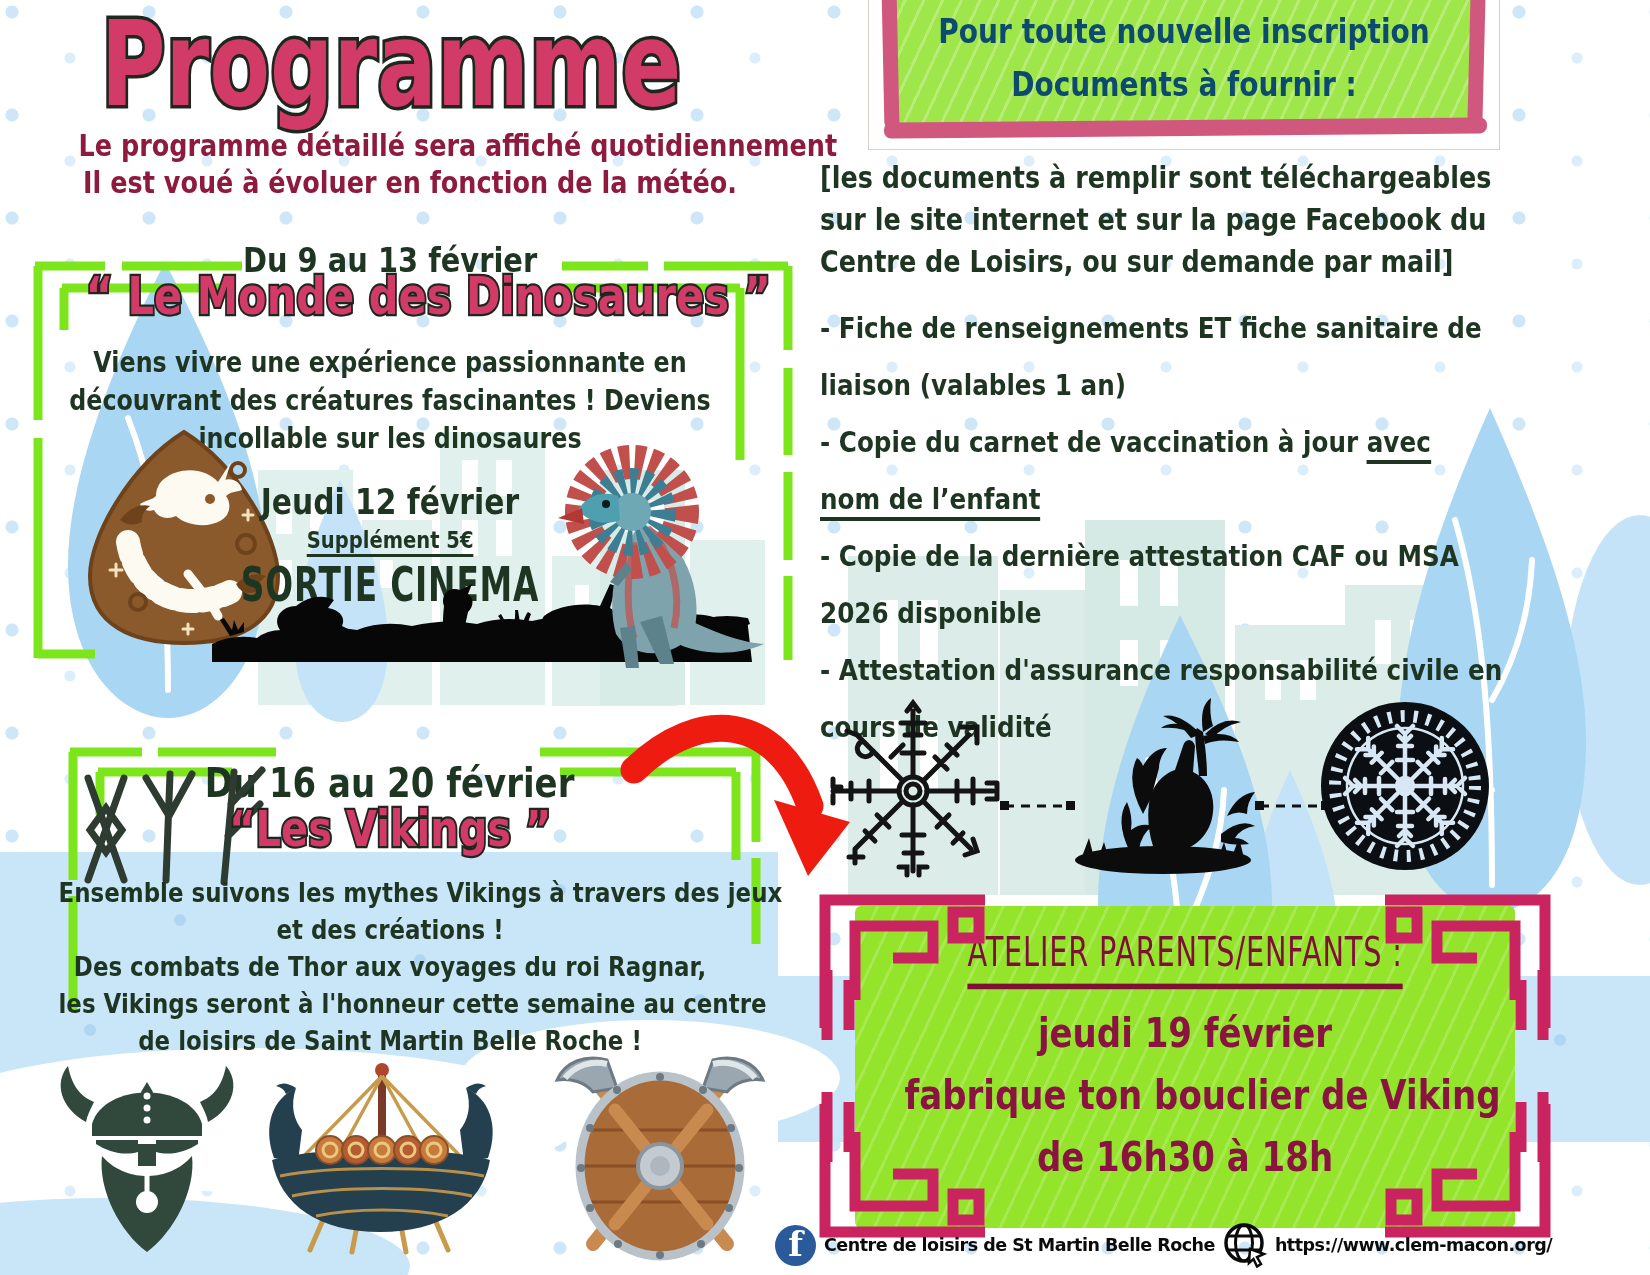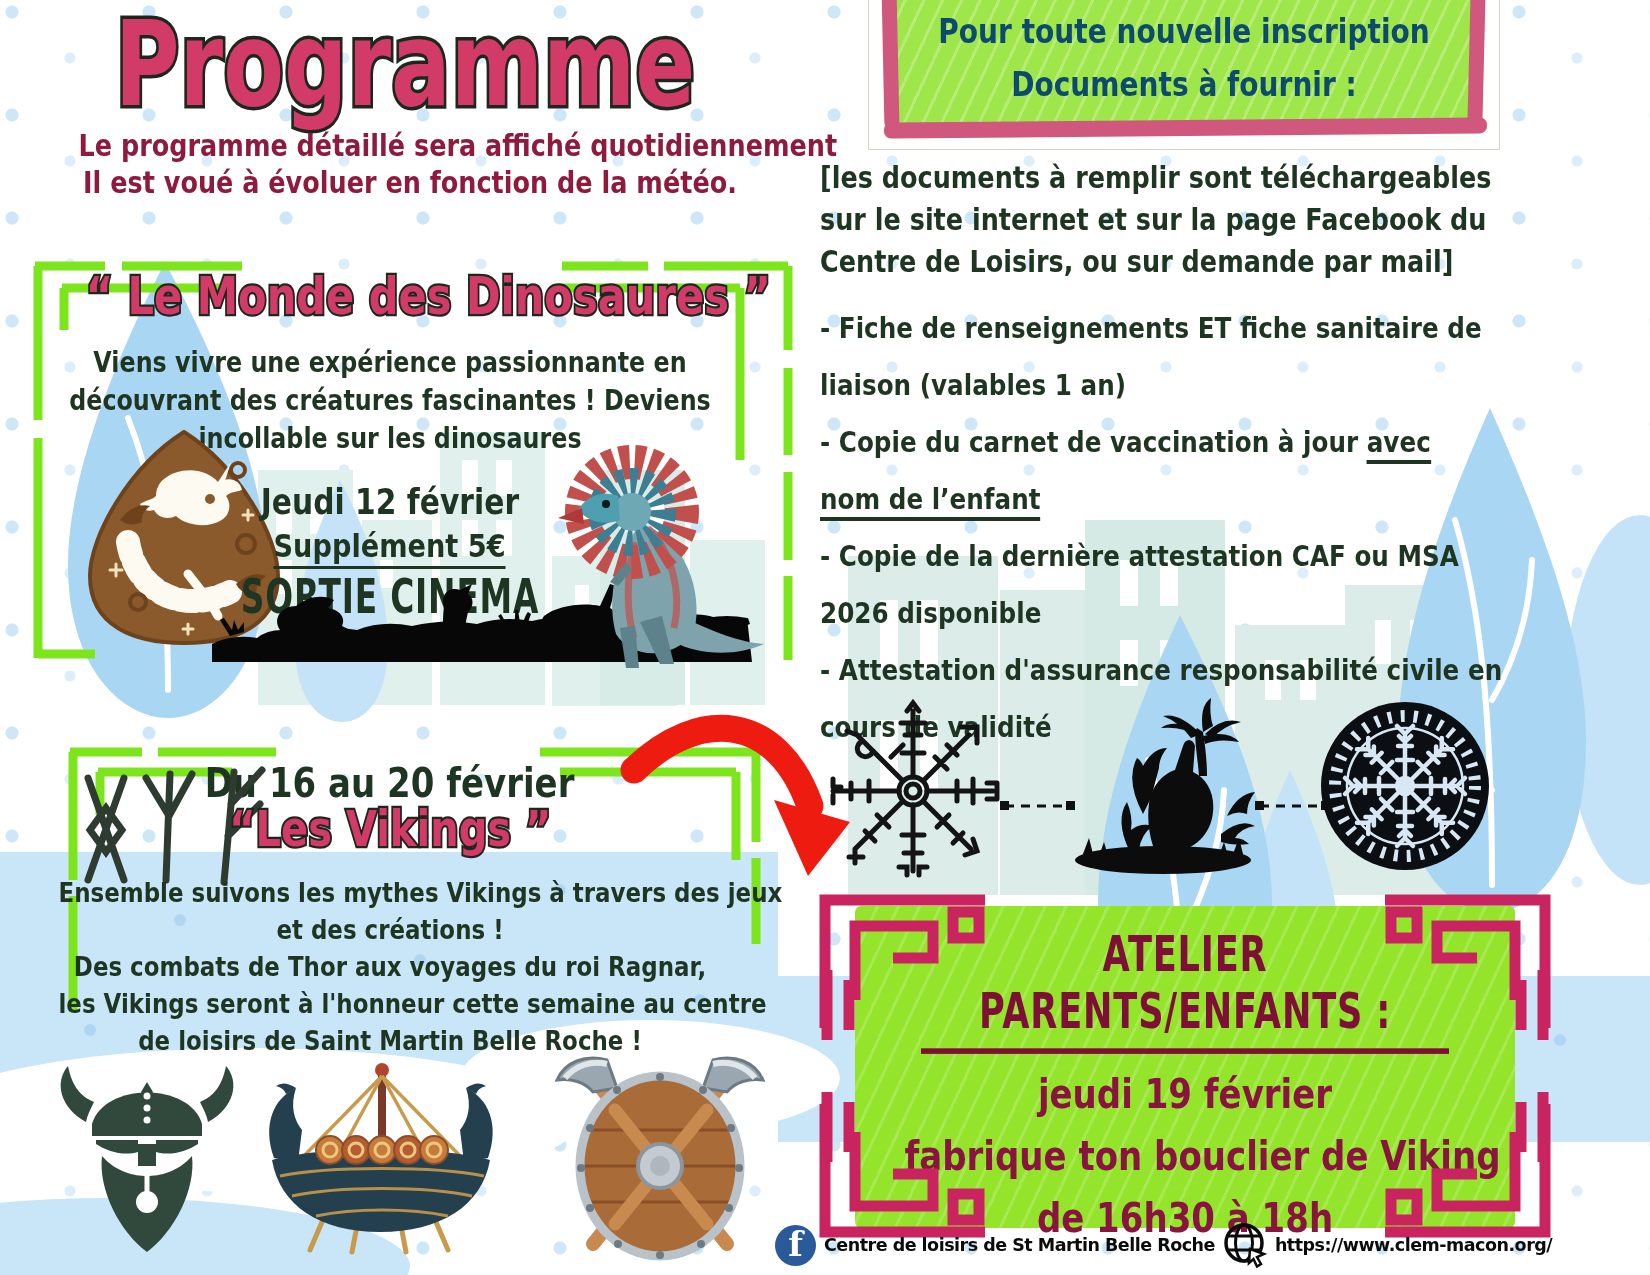--- a/index.html
+++ b/index.html
@@ -17,51 +17,51 @@
   .sxl{transform:scaleX(0.85); transform-origin:left top;}
   .tline{white-space:nowrap;}
   .useg{border-bottom:4px solid currentColor; padding-bottom:1px;}
   .green{color:#1e3522;}
   .maroon{color:#8e1a3e;}
   .bubble{
     color:#d23a68; font-weight:bold;
     -webkit-text-stroke:4.5px #1d271d; paint-order:stroke fill;
     letter-spacing:0px; white-space:nowrap;
   }
-  #main-title{left:12px; top:-8; width:780px; text-align:right; font-size:118px; line-height:1.1;}
+  #main-title{left:4px; top:-8; width:780px; text-align:left; font-size:118px; line-height:1.1;}
   #main-title .sq{transform:scaleX(0.75); transform-origin:center; display:inline-block;
     -webkit-text-stroke:7px #1d271d;}
   #subtitle{left:0; top:127px; width:780px; font-size:30px; font-weight:bold; line-height:37px;padding-left:20px;}
   #dino-dates{left:0; top:240px; width:780px; font-size:34px; font-weight:bold;}
   #dino-title{left:0; top:266px; width:780px; font-size:52px;}
   #dino-desc{left:0; top:344px; width:780px; font-size:28px; font-weight:bold; line-height:38px;}
   #cinema{left:150px; top:482px; width:480px;}
   #cinema-date{font-size:35px; font-weight:bold;}
-  #cinema-fee{font-size:32px; font-weight:bold; margin-top:5px;}
+  #cinema-fee{font-size:23px; font-weight:bold; margin-top:5px;}
   #cinema-fee .useg{border-bottom-width:3px;}
   #cinema-name{font-size:40px; font-weight:bold; margin-top:8px; letter-spacing:1px;}
   #cinema-name .cond{display:inline-block; transform:scale(0.82,1.18); transform-origin:center;}
   #vik-dates{left:0; top:760px; width:780px; font-size:40px; font-weight:bold;}
   #vik-title{left:0; top:800px; width:780px; font-size:50px;}
   #vik-desc{left:0; top:874px; width:780px; font-size:27px; font-weight:bold; line-height:37px;text-align:center;}
   #crayon-card{left:868px; top:-10px; width:630px; height:158px; background:#fff; border:1px solid #d8d4c8;}
   #crayon-green{position:absolute; left:20px; right:20px; top:0; bottom:22px; background:#9fe64a;
     background-image:repeating-linear-gradient(115deg, rgba(255,255,255,0.25) 0 3px, transparent 3px 17px);}
   .crayon-stroke{position:absolute; background:#d0587e; border-radius:7px;}
   #crayon-left{left:14px; top:-4px; width:15px; height:142px; transform:rotate(-1.2deg);}
   #crayon-right{right:15px; top:-4px; width:15px; height:142px; transform:rotate(1.4deg);}
   #crayon-bottom{left:15px; right:12px; bottom:13px; height:16px; transform:rotate(-0.5deg);}
   #crayon-text{position:absolute; left:0; right:0; top:14px; text-align:center;
     font-size:33px; font-weight:bold; line-height:53px; color:#0c4a6e;}
   #intro{left:820px; top:157px; width:760px; font-size:30px; font-weight:bold; line-height:42px;}
   #docs{left:820px; top:300px; width:760px; font-size:29px; font-weight:bold; line-height:57px;}
   #atelier-box{left:855px; top:906px; width:660px; height:322px; background:#94e42b; border-radius:6px;
     background-image:repeating-linear-gradient(115deg, rgba(255,255,255,0.18) 0 3px, transparent 3px 19px);}
   #atelier-text{position:absolute; left:0; right:0; top:26px; text-align:center;}
-  #atelier-title{font-size:44px; font-weight:bold; color:#7e1038; letter-spacing:1px;}
+  #atelier-title{font-size:36px; font-weight:normal; color:#7e1038; letter-spacing:1px;}
   #atelier-title .cond{display:inline-block; transform:scale(0.8,1.12); transform-origin:center;
     border-bottom:5px solid #7e1038; padding-bottom:8px;}
   #atelier-lines{margin-top:16px; font-size:40px; font-weight:bold; color:#8a1440; line-height:62px;}
   #footer{left:775px; top:1221px; width:872px; height:48px; display:flex; align-items:center; gap:8px;}
   #fb-icon{width:41px; height:41px; border-radius:50%; background:#2b5a9b; color:#fff;
     font-weight:bold; font-size:34px; text-align:center; line-height:38px; flex:0 0 auto;
     font-family:"DejaVu Serif","Liberation Serif",serif;}
   .footer-text{font-size:17.5px; font-weight:bold; color:#0b0b0b; letter-spacing:-0.5px; white-space:nowrap;}
   svg{display:block;}
 </style>
@@ -162,20 +162,23 @@
   </svg>
 
   <div class="abs ctr" id="main-title">
     <span class="bubble sq">Programme</span>
   </div>
 
   <div class="abs ctr maroon" id="subtitle">
     <div class="sx" style="width:100%"><div class="tline"><span>Le programme détaillé sera affiché quotidiennement</span></div><div class="tline"><span>Il est voué à évoluer en fonction de la météo.</span></div></div>
   </div>
 
+  <div class="abs ctr green" id="dino-dates">
+    <span class="sx">Du 9 au 13 février</span>
+  </div>
   <div class="abs ctr" id="dino-title">
     <span class="bubble" style="display:inline-block;transform:scaleX(0.8)">“ Le Monde des Dinosaures ”</span>
   </div>
   <div class="abs ctr green" id="dino-desc">
     <div class="sx" style="width:100%"><div class="tline"><span>Viens vivre une expérience passionnante en</span></div><div class="tline"><span>découvrant des créatures fascinantes ! Deviens</span></div><div class="tline"><span>incollable sur les dinosaures</span></div></div>
   </div>
 
   <svg class="abs" style="left:68px;top:424px" width="232" height="226" viewBox="0 0 232 226">
     <path d="M116,8 C62,42 22,112 22,152 C22,202 66,219 116,219 C166,219 210,202 210,152 C210,112 170,42 116,8 Z" fill="#8a5a2d" stroke="#6e431c" stroke-width="4"></path>
     <path d="M96,55 C112,42 138,44 150,58 C162,52 172,56 174,66 C168,68 162,68 158,72 C164,80 162,92 152,97 C140,104 118,102 108,92 C100,96 90,94 86,86 C80,88 74,86 72,80 C78,76 84,76 88,72 C88,65 91,59 96,55 Z" fill="#fdfaf2"></path>

